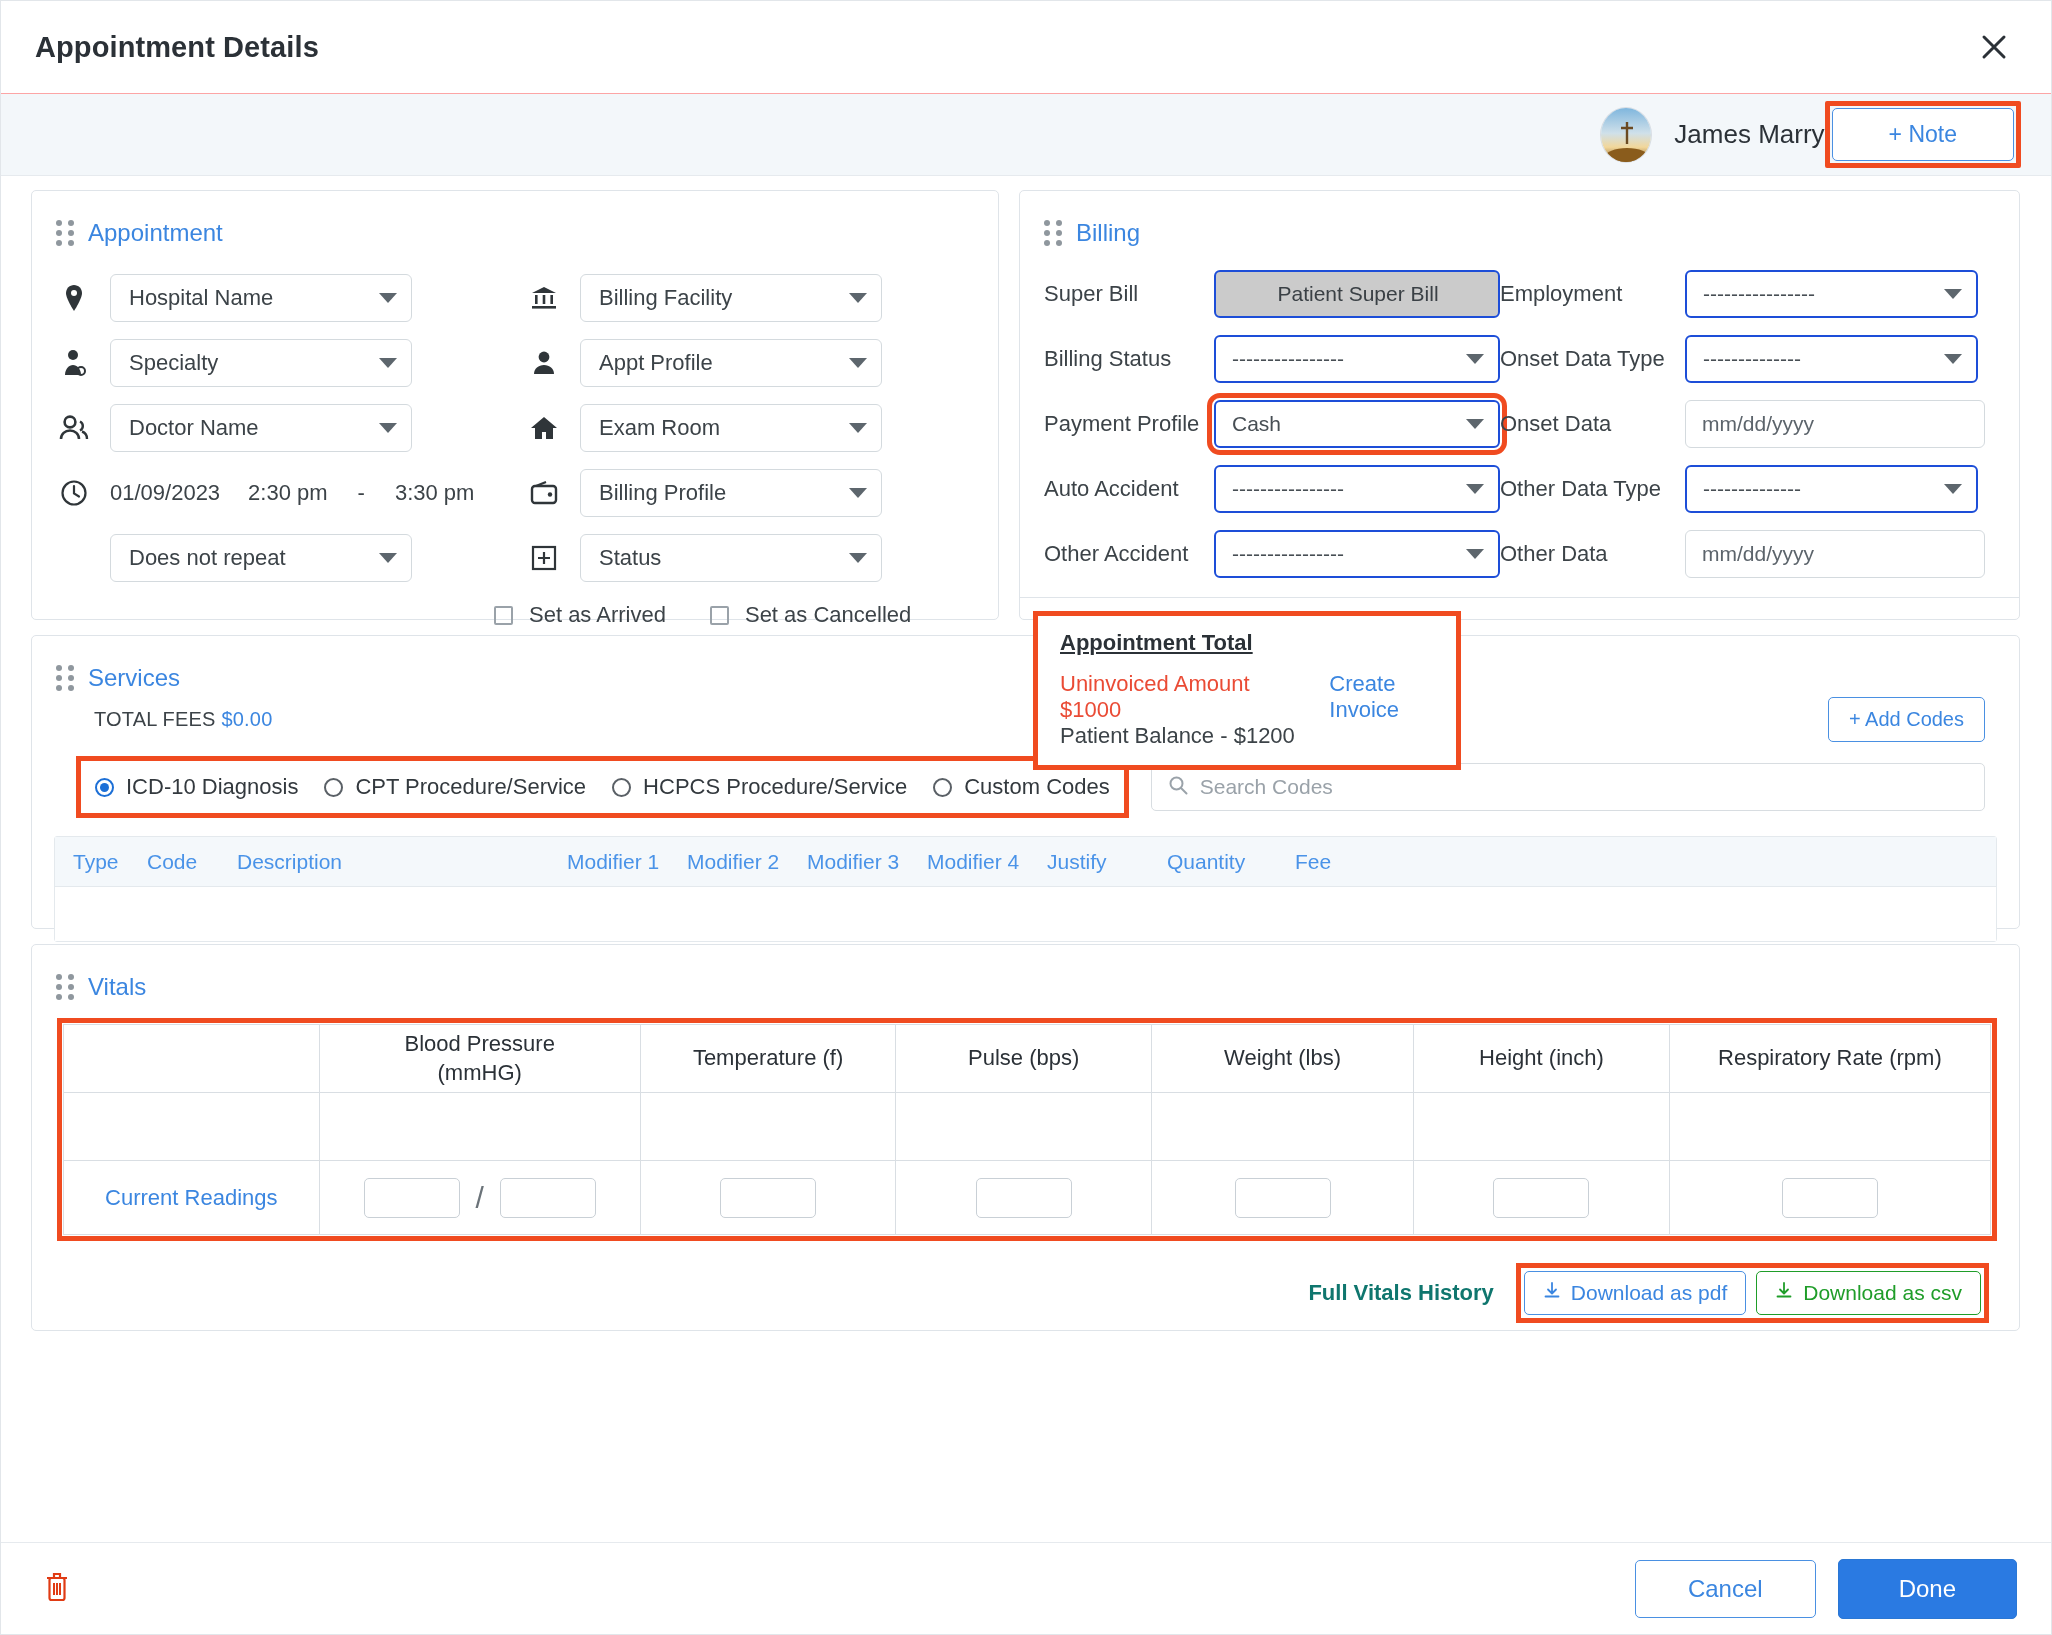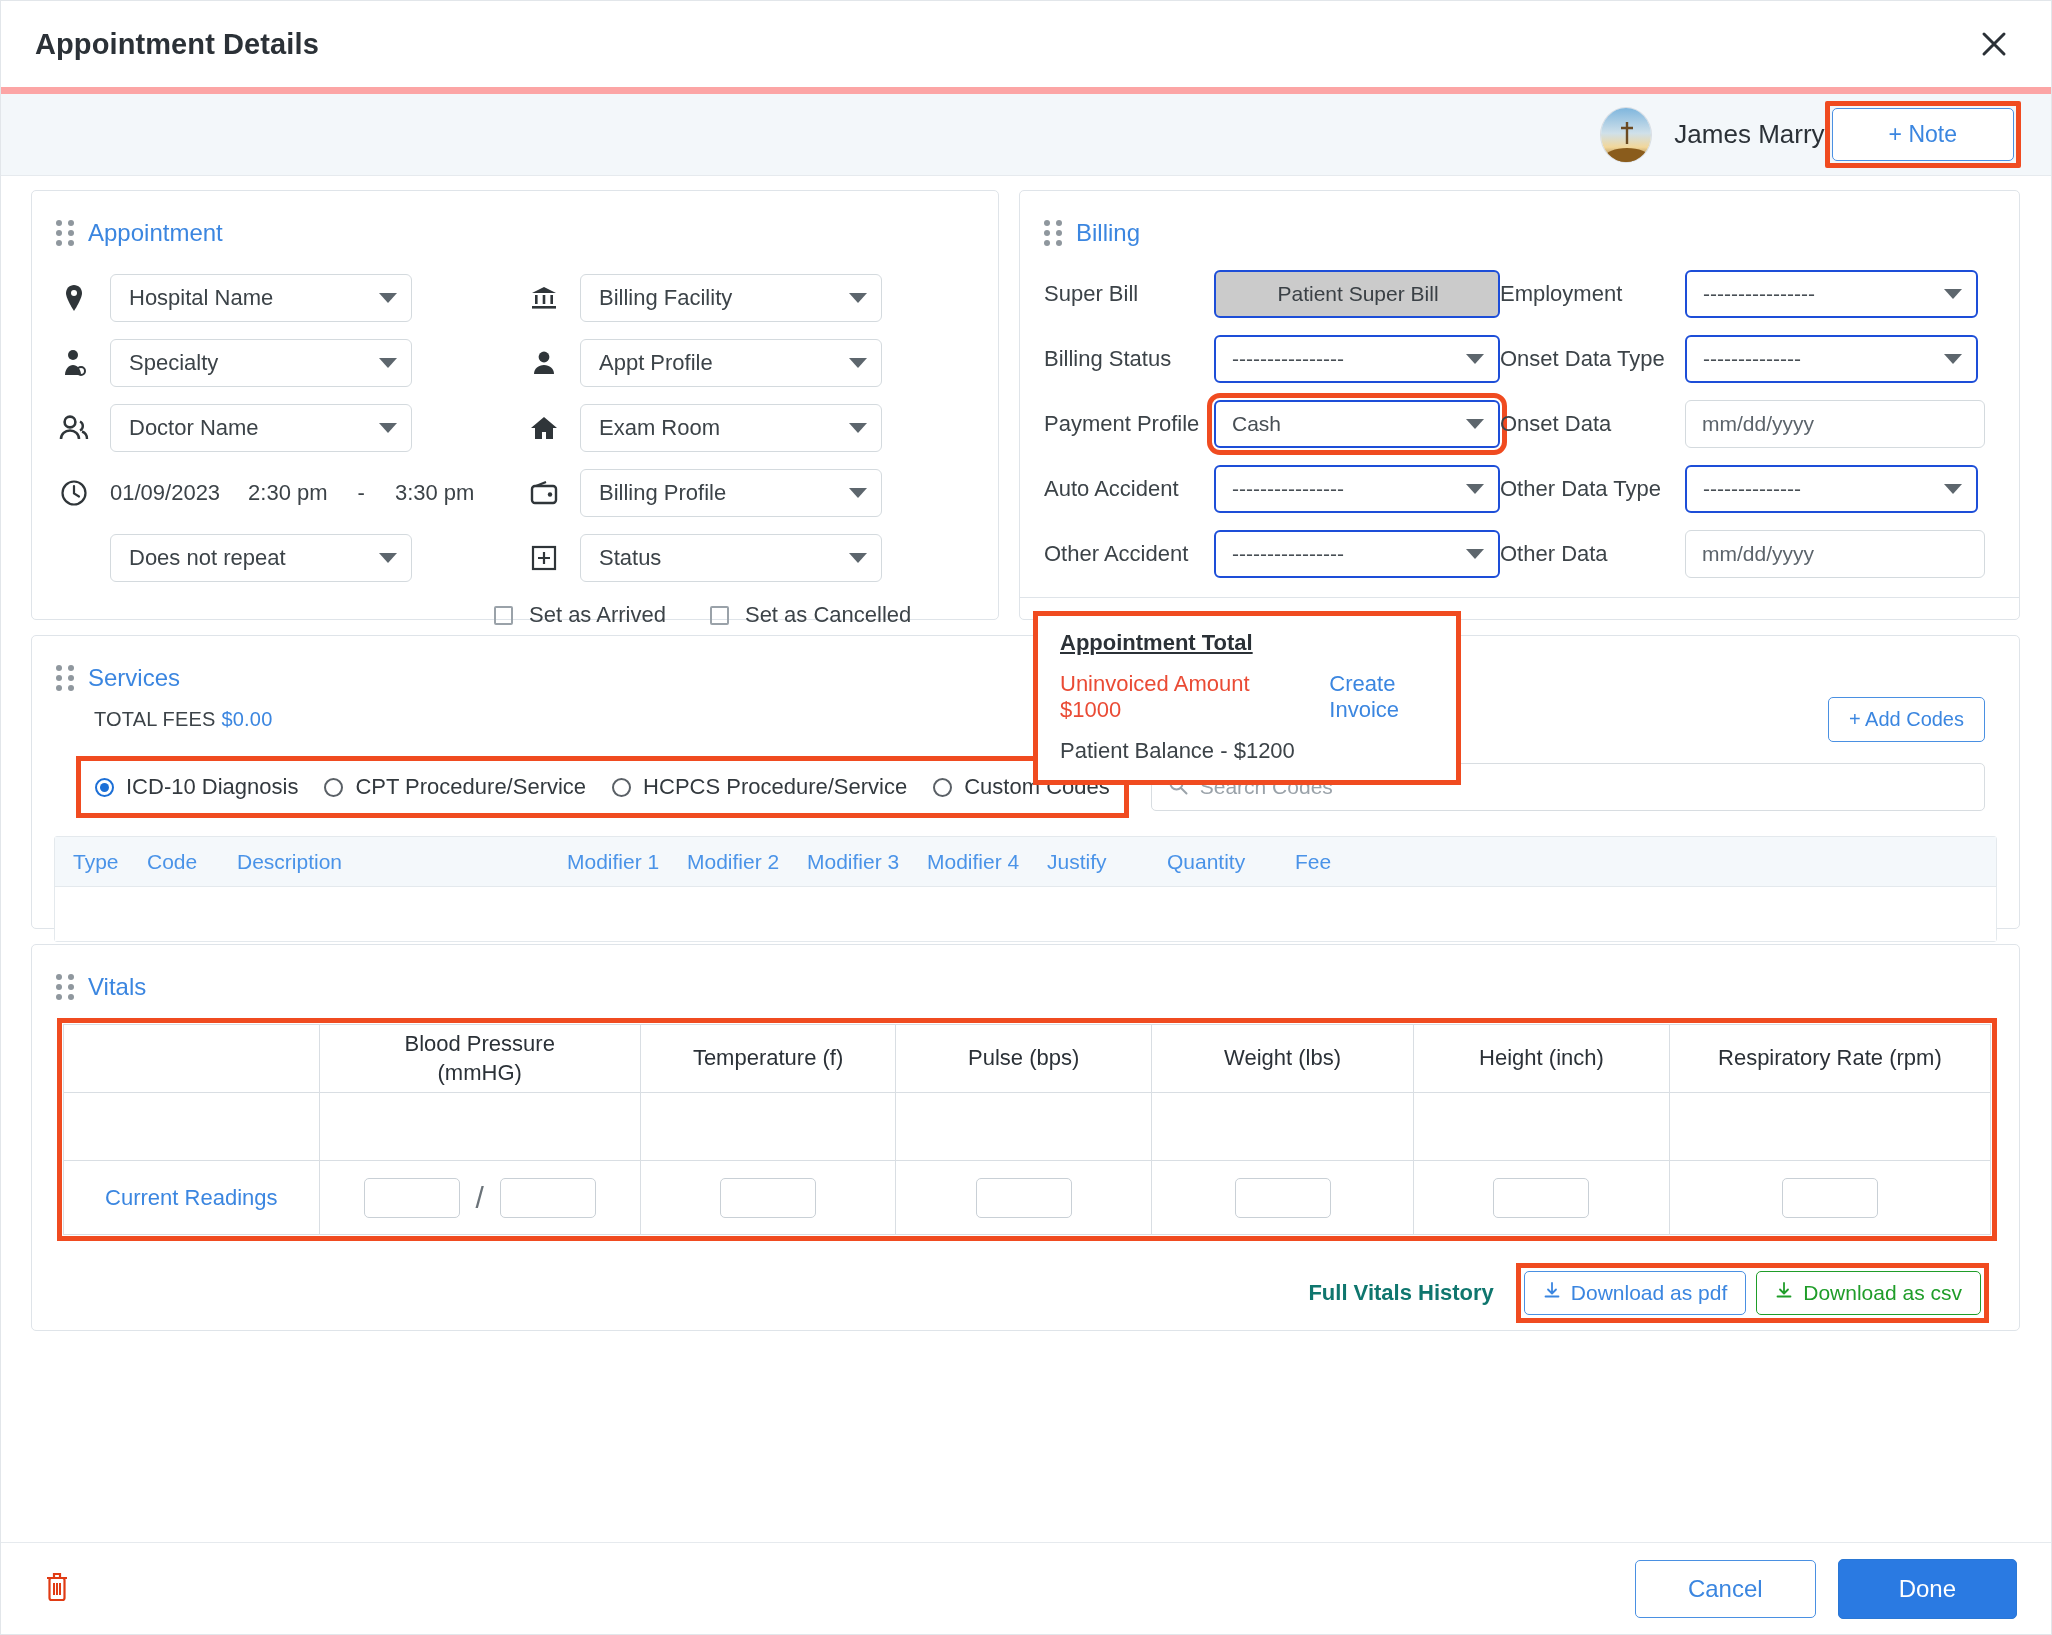--- a/index.html
+++ b/index.html
@@ -20,21 +20,21 @@
     position: relative;
   }
 
   
   .titlebar {
     height: 93px;
     display: flex;
     align-items: center;
     justify-content: space-between;
     padding: 0 34px 0 34px;
-    border-bottom: 7px solid #fca5a5;
+    border-bottom: 1px solid #fca5a5;
     flex: 0 0 auto;
   }
   .titlebar h1 {
     margin: 0;
     font-size: 29px;
     font-weight: 600;
     color: #2b3137;
     letter-spacing: .1px;
   }
   .close-btn {
@@ -200,21 +200,21 @@
     margin: 13px 0 0 13px;
     width: 428px;
     border: 5px solid #f04b20;
     padding: 14px 0 16px 22px;
     background: #fff;
   }
   .total-title { font-size: 22px; font-weight: 600; color: #2b3137; text-decoration: underline; }
   .total-line2 { display: flex; gap: 40px; margin-top: 15px; font-size: 22px; }
   .uninvoiced { color: #ea4b35; }
   .create-invoice { color: #3b86e0; cursor: pointer; }
-  .total-line3 { margin-top: 15px; font-size: 22px; color: #3c4348; }
+  .total-line3 { margin-top: 0; font-size: 22px; color: #3c4348; }
 
   
   .panel-services {
     margin-top: 15px;
     width: 1989px;
     height: 294px;
   }
   .svc-totalfees {
     padding: 16px 0 0 62px;
     font-size: 20px;

